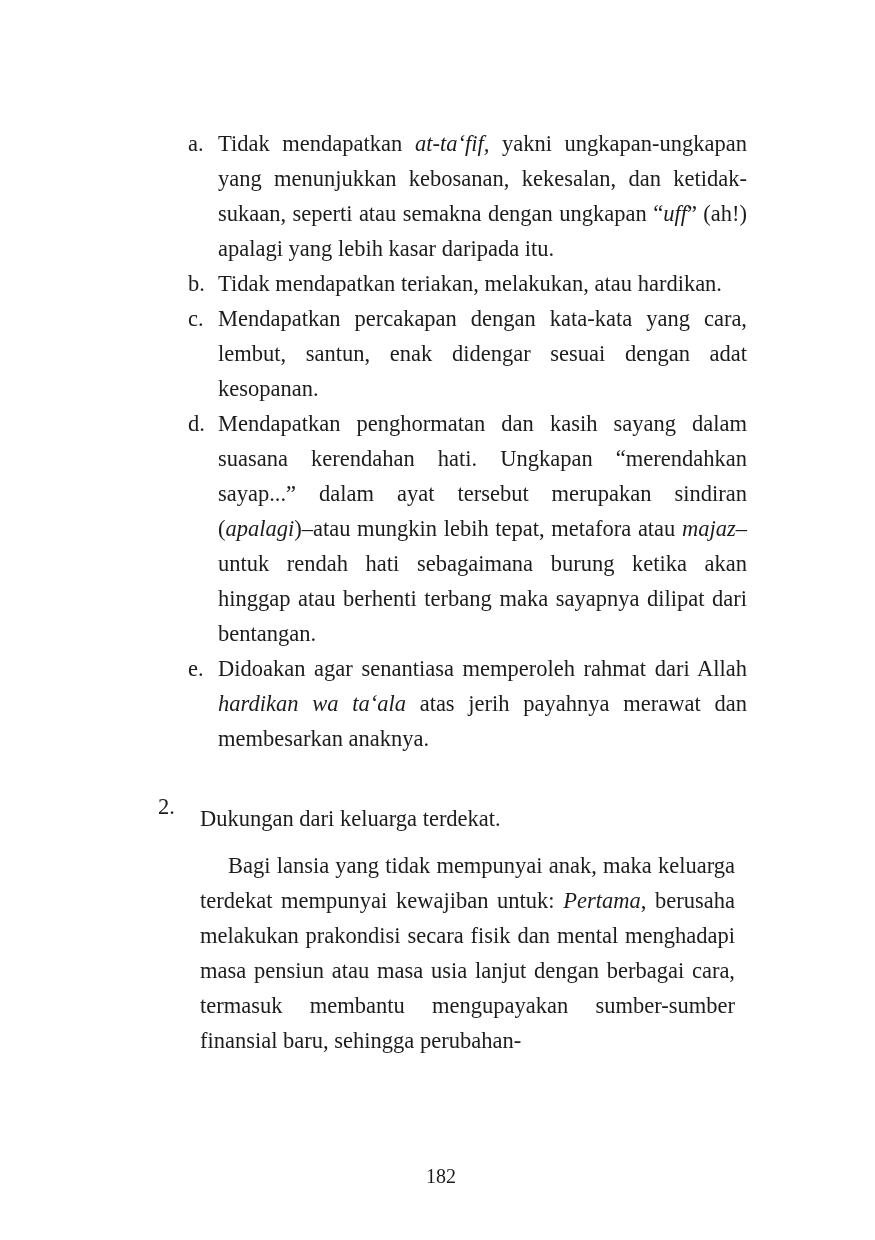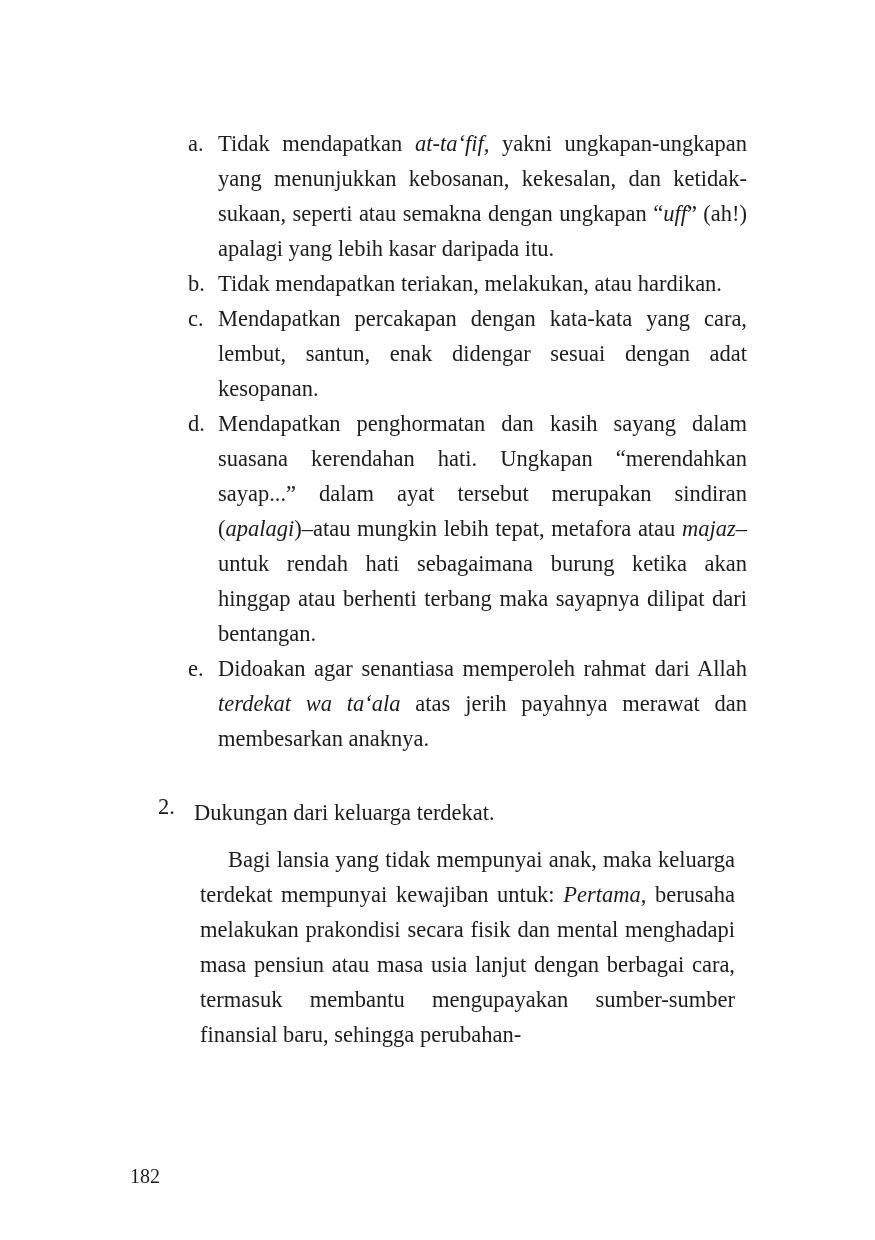--- a/index.html
+++ b/index.html
@@ -32,35 +32,35 @@
     flex: 1 1 auto;
     text-align: justify;
     hyphens: none;
   }
   .numbered {
     display: flex;
     margin-top: 33px;
   }
   .numbered .marker { flex: 0 0 30px; }
   .numbered-body { flex: 1 1 auto; }
-  .heading { margin: 6px; }
+  .heading { margin: 12px; }
   .para {
     margin: 12px;
     text-align: justify;
     text-indent: 28px;
     hyphens: none;
   }
   i { }
   .footer {
     position: absolute;
-    left: 130px;
+    left: 137px;
     right: 130px;
     bottom: 52px;
     display: flex;
-    justify-content: space-between;
+    justify-content: center;
     align-items: baseline;
     color: #1c1c1c;
     font-family: "Liberation Serif", "DejaVu Serif", serif;
     font-size: 20px;
     line-height: 24px;
   }
   .running-title { font-style: italic; }
 </style>
 </head>
 <body>
@@ -81,21 +81,21 @@
       <li>
         <span class="marker">c.</span>
         <span class="li-text">Mendapatkan percakapan dengan kata-kata yang cara, lembut, santun, enak didengar sesuai dengan adat kesopanan.</span>
       </li>
       <li>
         <span class="marker">d.</span>
         <span class="li-text">Mendapatkan penghormatan dan kasih sayang dalam suasana kerendahan hati. Ungkapan “merendahkan sayap...” dalam ayat tersebut merupakan sindiran (<i>apalagi</i>)–atau mungkin lebih tepat, metafora atau <i>majaz</i>– untuk rendah hati sebagaimana burung ketika akan hinggap atau berhenti terbang maka sayapnya dilipat dari bentangan.</span>
       </li>
       <li>
         <span class="marker">e.</span>
-        <span class="li-text">Didoakan agar senantiasa memperoleh rahmat dari Allah <i>terdekat wa ta‘ala</i> atas jerih payahnya merawat dan membesarkan anaknya.</span>
+        <span class="li-text">Didoakan agar senantiasa memperoleh rahmat dari Allah <i>hardikan wa ta‘ala</i> atas jerih payahnya merawat dan membesarkan anaknya.</span>
       </li>
     </ol>
 
     <section class="numbered">
       <span class="marker">2.</span>
       <div class="numbered-body">
         <p class="heading">Dukungan dari keluarga terdekat.</p>
         <p class="para">Bagi lansia yang tidak mempunyai anak, maka keluarga terdekat mempunyai kewajiban untuk: <i>Pertama</i>, berusaha melakukan prakondisi secara fisik dan mental menghadapi masa pensiun atau masa usia lanjut dengan berbagai cara, termasuk membantu mengupayakan sumber-sumber finansial baru, sehingga perubahan-</p>
       </div>
     </section>

